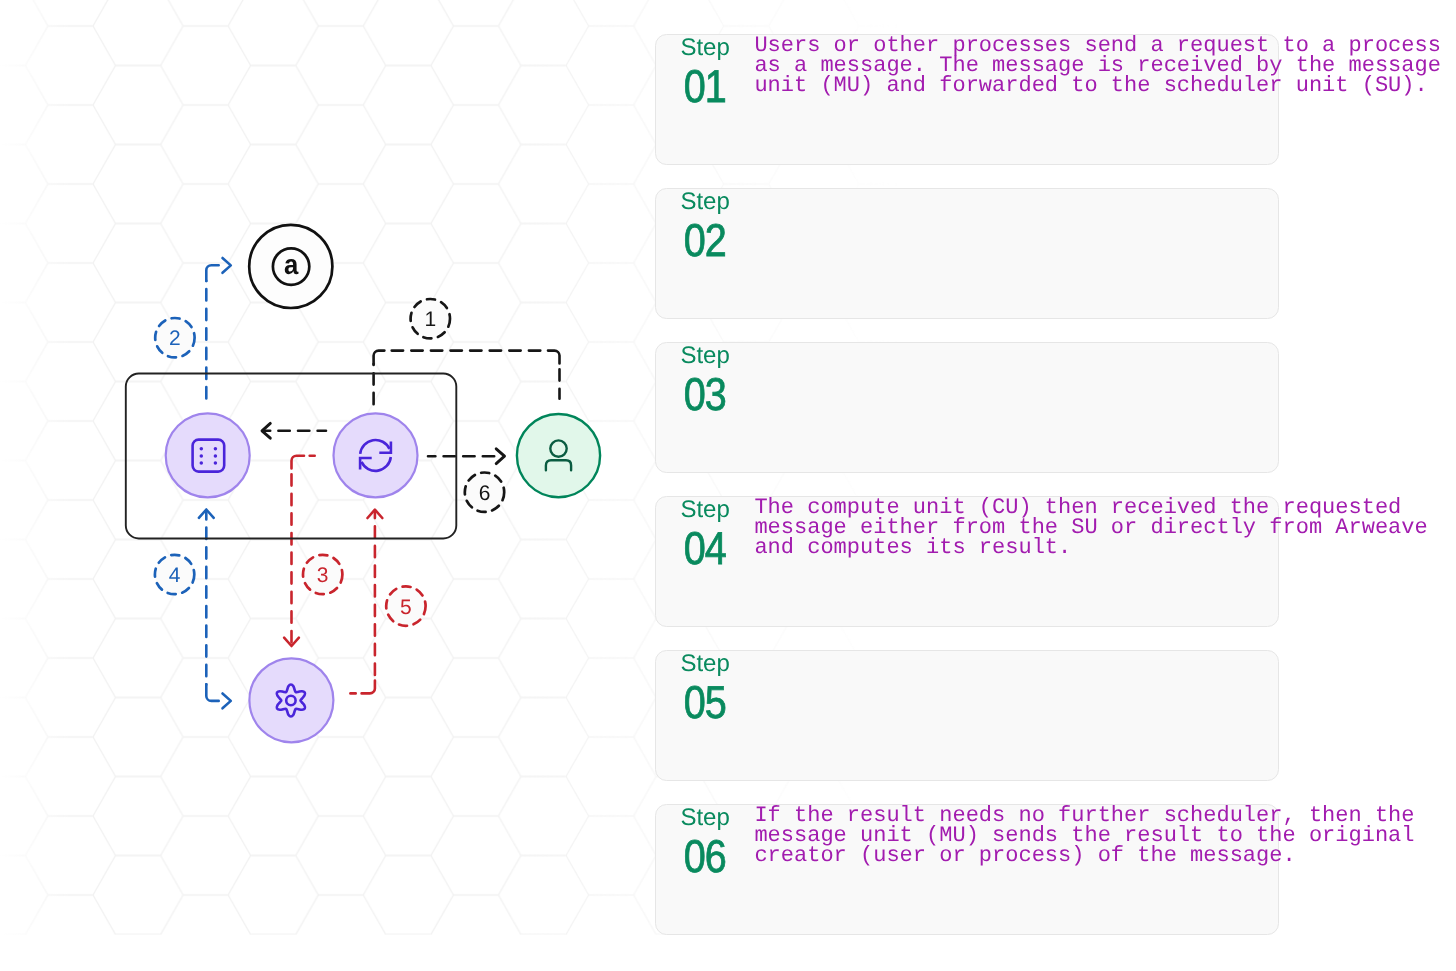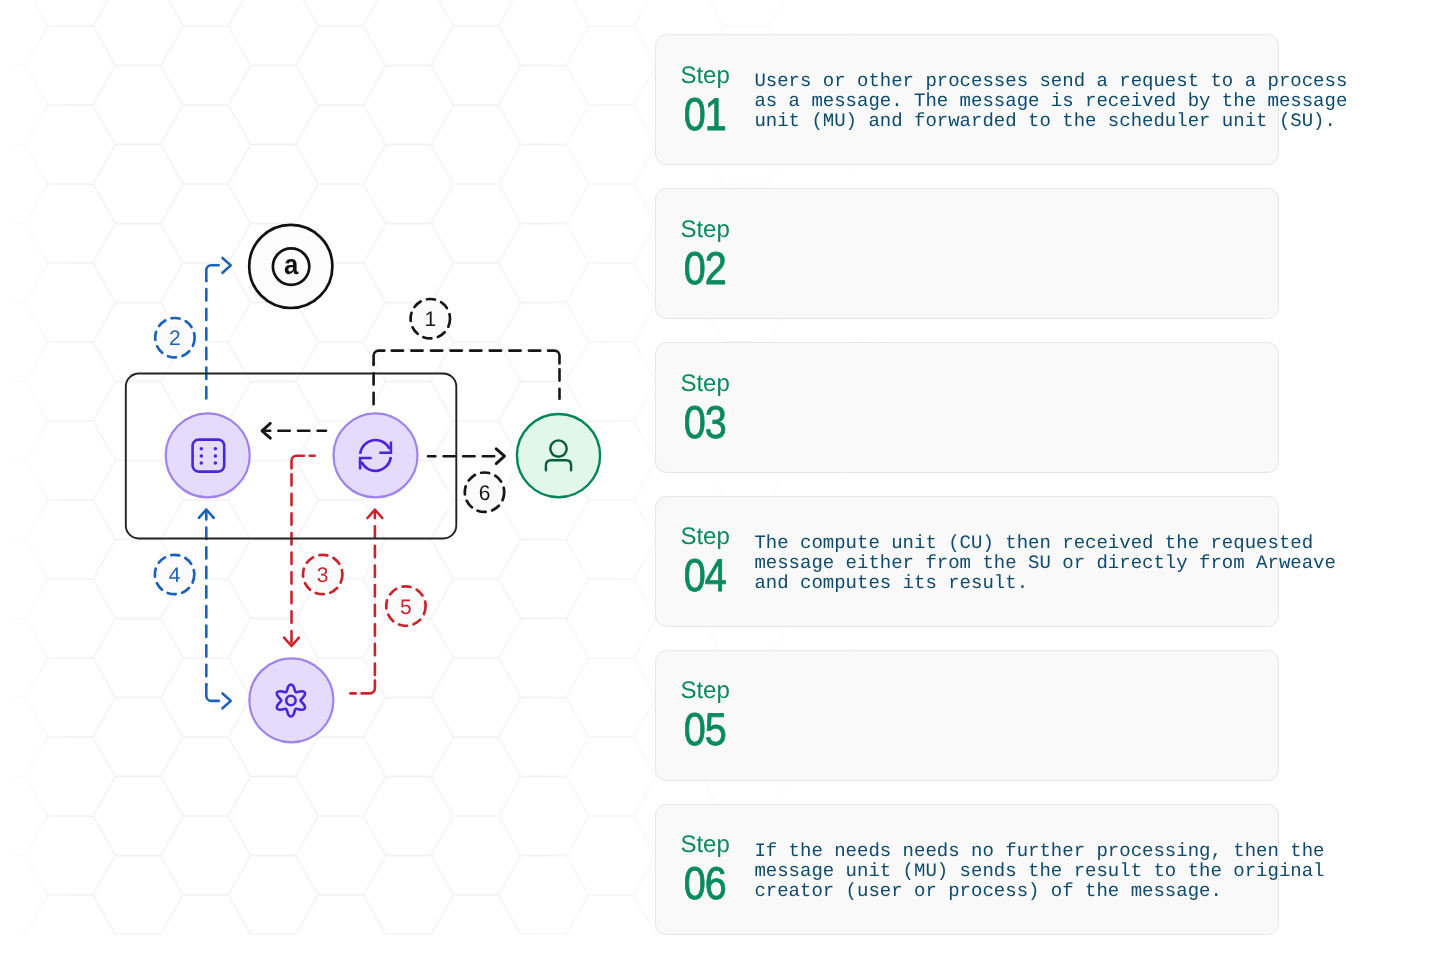--- a/index.html
+++ b/index.html
@@ -1,25 +1,25 @@
 <!DOCTYPE html>
 <html><head>
 <meta charset="utf-8">
 <style>
   html,body{margin:0;padding:0;}
   body{width:1456px;height:971px;background:#ffffff;font-family:"Liberation Sans",sans-serif;overflow:hidden;-webkit-font-smoothing:antialiased;text-rendering:geometricPrecision;}
   #stage{position:relative;width:1456px;height:971px;background:#fff;}
   #hexbg{position:absolute;left:0;top:0;width:1456px;height:971px;}
   #diagram{position:absolute;left:0;top:0;width:660px;height:971px;}
   #steps{position:absolute;left:655.4px;top:33.9px;width:623.6px;}
-  .card{box-sizing:border-box;background:#f9f9f9;border:1px solid #e6e6e6;border-radius:11.5px;height:131.3px;margin-bottom:22.7px;display:flex;align-items:center;padding-left:24px;}
+  .card{box-sizing:border-box;background:#f9f9f9;border:1px solid #e6e6e6;border-radius:11.5px;height:131.3px;margin-bottom:22.7px;display:flex;align-items:flex-start;padding-left:24px;}
   .stepbox{width:74px;flex:0 0 74px;margin-top:-2px;}
   .steplbl{color:#098a5e;font-size:24px;line-height:30px;}
   .stepnum{color:#098a5e;font-size:46px;line-height:46px;letter-spacing:-1.2px;transform:scaleX(0.86);transform-origin:left center;-webkit-text-stroke:0.8px #098a5e;padding-left:4.5px;}
-  .desc{font-family:"Liberation Mono",monospace;font-size:19px;line-height:20px;color:#0c4a6e;width:512px;flex:0 0 512px;position:relative;top:1.6px;white-space:pre;}
+  .desc{font-family:"Liberation Mono",monospace;font-size:22px;line-height:20px;color:#a21caf;width:512px;flex:0 0 512px;position:relative;top:1.6px;white-space:pre;}
 </style>
 </head>
 <body>
 
 <div id="stage">
   <svg id="hexbg" viewBox="0 0 1456 971" xmlns="http://www.w3.org/2000/svg">
     <defs>
       <pattern id="hex" width="135.15" height="79" patternUnits="userSpaceOnUse" x="93" y="-13.5">
         <path d="M 0 39.5 L 22.5 0 L 67.6 0 L 90.1 39.5 L 67.6 79 L 22.5 79 Z M 90.1 39.5 L 135.15 39.5" fill="none" stroke="#f1f1f1" stroke-width="1.3"></path>
       </pattern>
@@ -155,18 +155,18 @@
         <div class="stepbox">
           <div class="steplbl">Step</div>
           <div class="stepnum">05</div>
         </div>
       </div>
       <div class="card">
         <div class="stepbox">
           <div class="steplbl">Step</div>
           <div class="stepnum">06</div>
         </div>
-        <div class="desc">If the needs needs no further processing, then the
+        <div class="desc">If the result needs no further scheduler, then the
 message unit (MU) sends the result to the original
 creator (user or process) of the message.</div>
       </div>
     </div>
 </div>
 
 </body></html>

